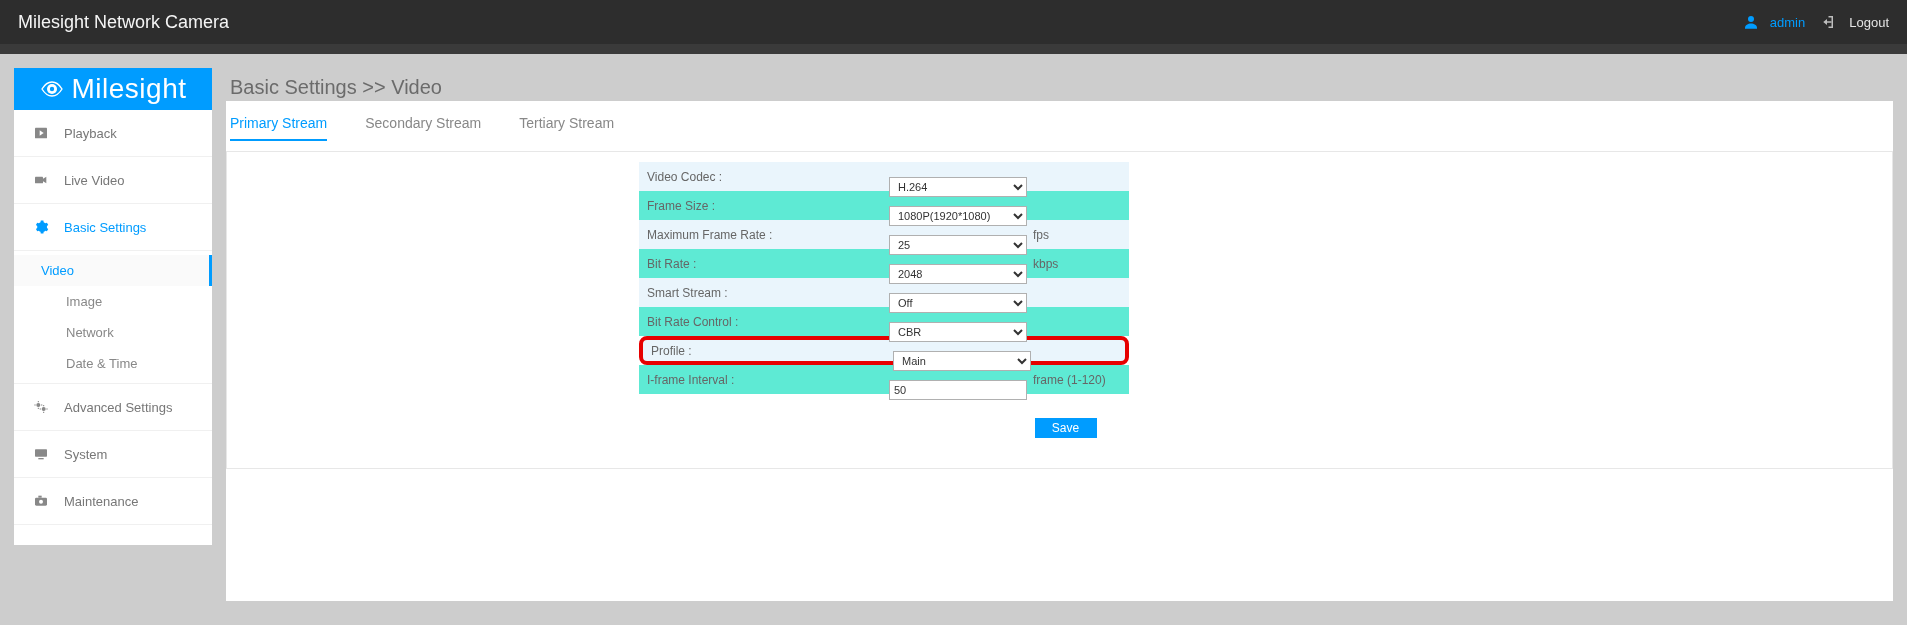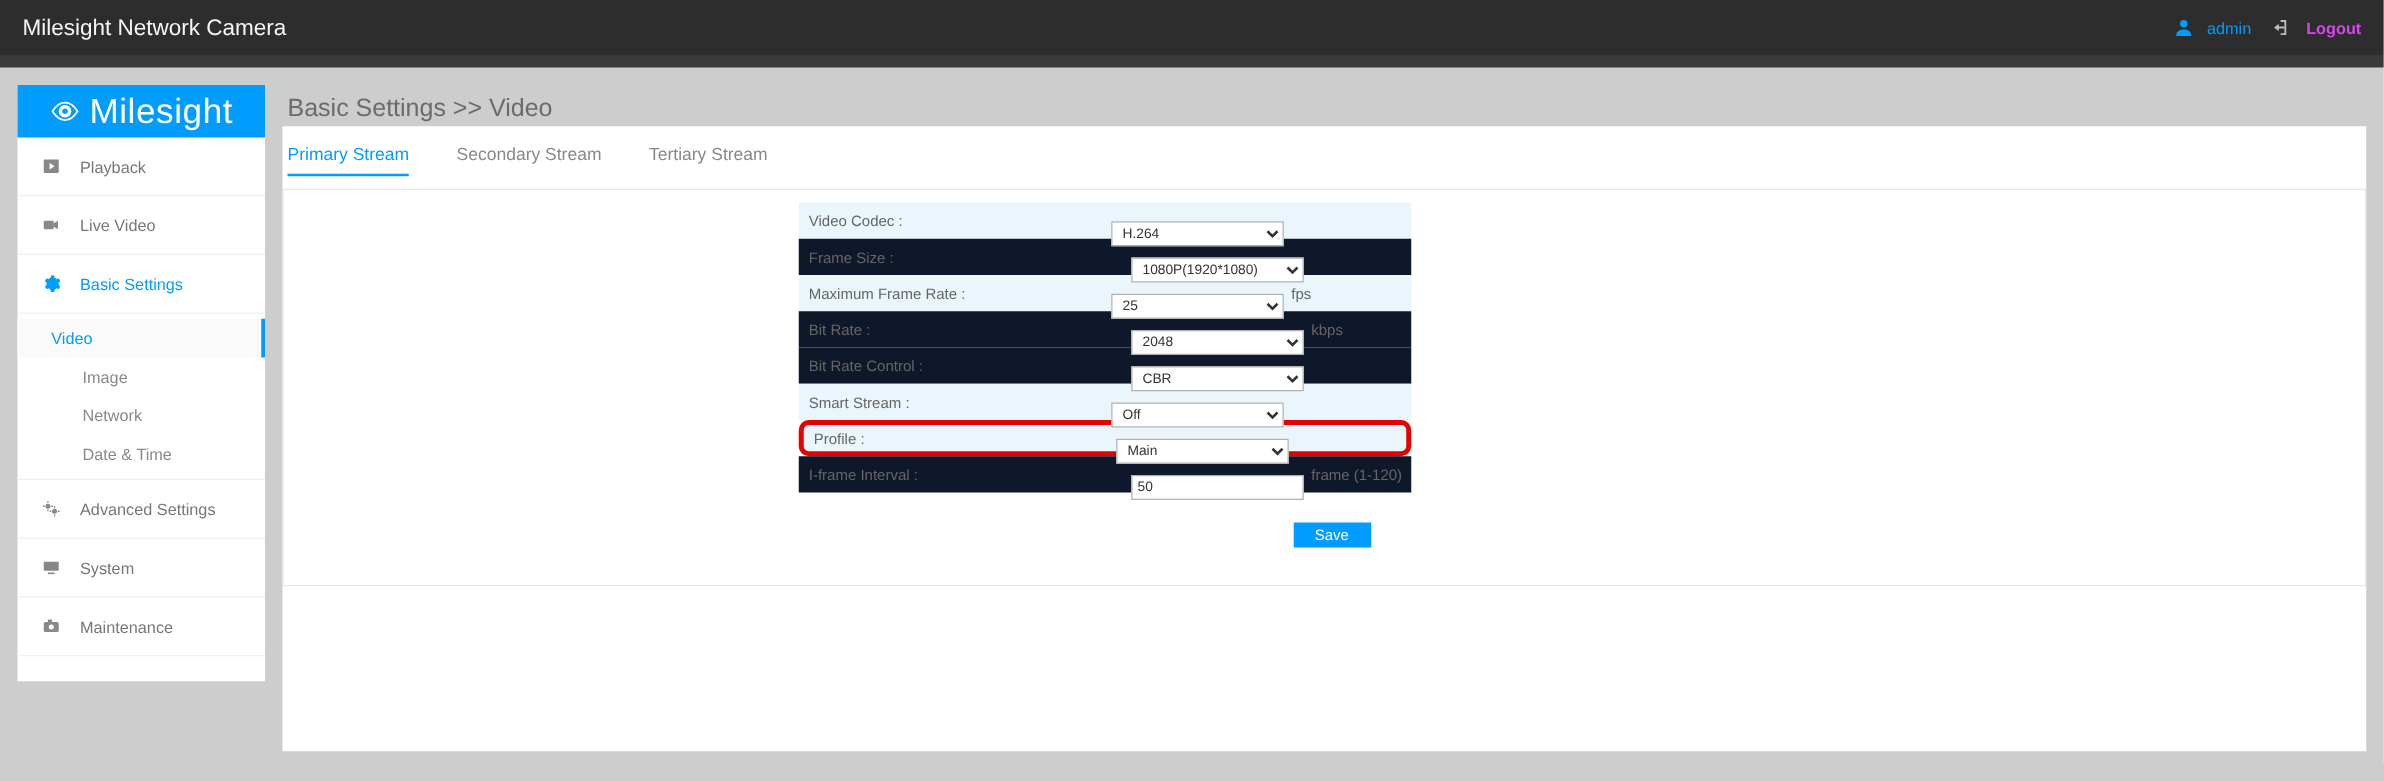--- a/index.html
+++ b/index.html
@@ -22,21 +22,21 @@
   }
   .topbar-title {
     font-size: 18px;
     font-weight: 400;
     color: #f5f5f5;
   }
   .topbar-right { display: flex; align-items: center; gap: 10px; }
   .user-icon svg { width: 18px; height: 18px; display: block; }
   .admin-link { color: #009cff; font-size: 13px; cursor: pointer; margin-right: 6px; }
   .logout-icon svg { width: 18px; height: 18px; display: block; }
-  .logout-label { color: #d946ef; font-size: 13px; cursor: pointer; font-weight: bold; }
+  .logout-label { color: #e5e5e5; font-size: 13px; cursor: pointer; }
   .topbar-sub {
     background: #3a3a3a;
     height: 10px;
   }
   
   .page {
     display: flex;
     padding: 14px 14px 0 14px;
     gap: 14px;
     align-items: flex-start;
@@ -133,21 +133,21 @@
   .settings-block {
     width: 490px;
     margin-left: 400px;
   }
   .row {
     display: flex;
     align-items: center;
     height: 29px;
   }
   .row.even { background: #eaf5fc; }
-  .row.odd { background: #0f172a; gap: 16px; }
+  .row.odd { background: #5eead4; }
   .row .label {
     flex: 0 0 250px;
     padding-left: 8px;
     color: #666;
     font-size: 12px;
   }
   .row .field {
     flex: 1;
     display: flex;
     align-items: center;
@@ -337,34 +337,34 @@
           </div>
 
           <div class="row odd">
             <div class="label">Bit Rate :</div>
             <div class="field">
               <select><option>2048</option></select>
               <span class="suffix">kbps</span>
             </div>
           </div>
 
+          <div class="row even">
+            <div class="label">Smart Stream :</div>
+            <div class="field">
+              <select><option>Off</option></select>
+            </div>
+          </div>
+
           <div class="row odd">
             <div class="label">Bit Rate Control :</div>
             <div class="field">
               <select><option>CBR</option></select>
             </div>
           </div>
 
-          <div class="row even">
-            <div class="label">Smart Stream :</div>
-            <div class="field">
-              <select><option>Off</option></select>
-            </div>
-          </div>
-
           <div class="row even highlight-box">
             <div class="label">Profile :</div>
             <div class="field">
               <select><option>Main</option></select>
             </div>
           </div>
 
           <div class="row odd">
             <div class="label">I-frame Interval :</div>
             <div class="field">

